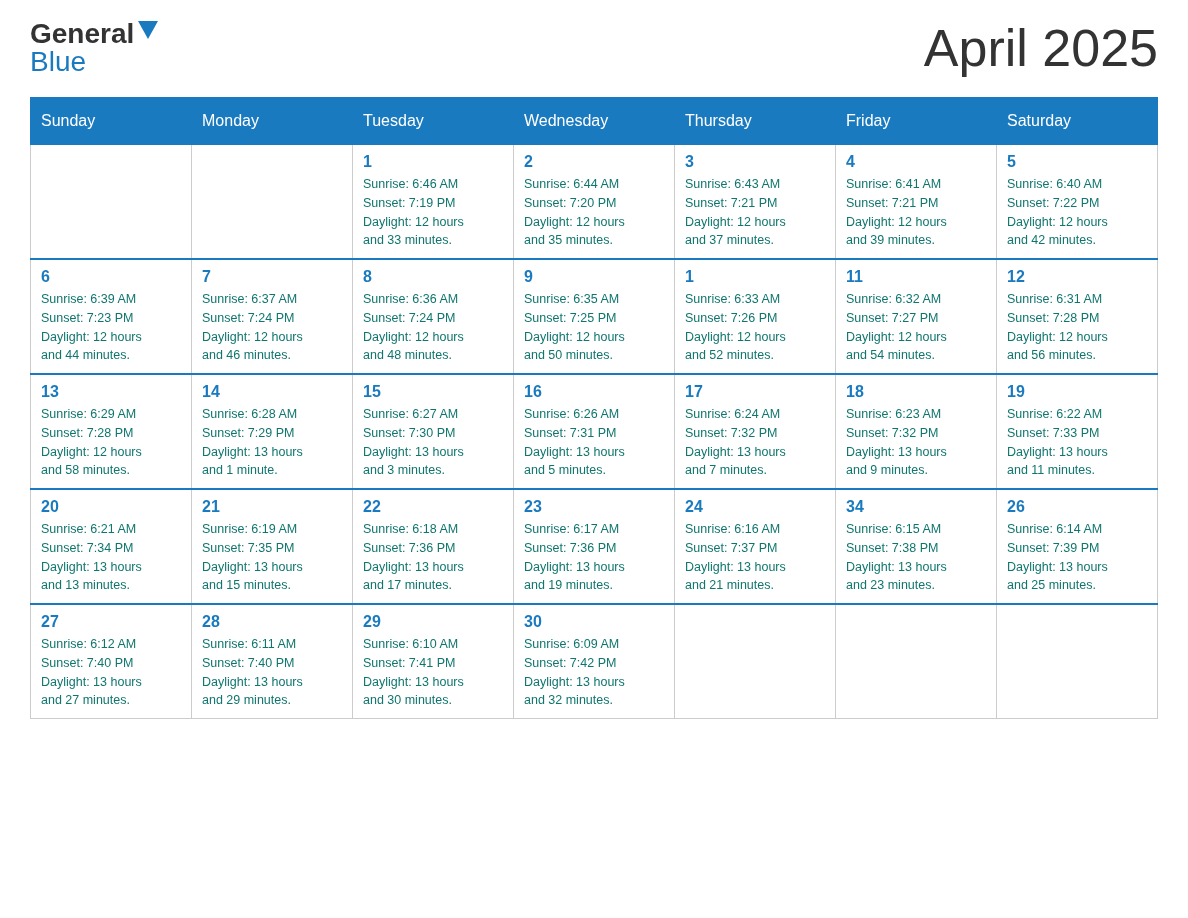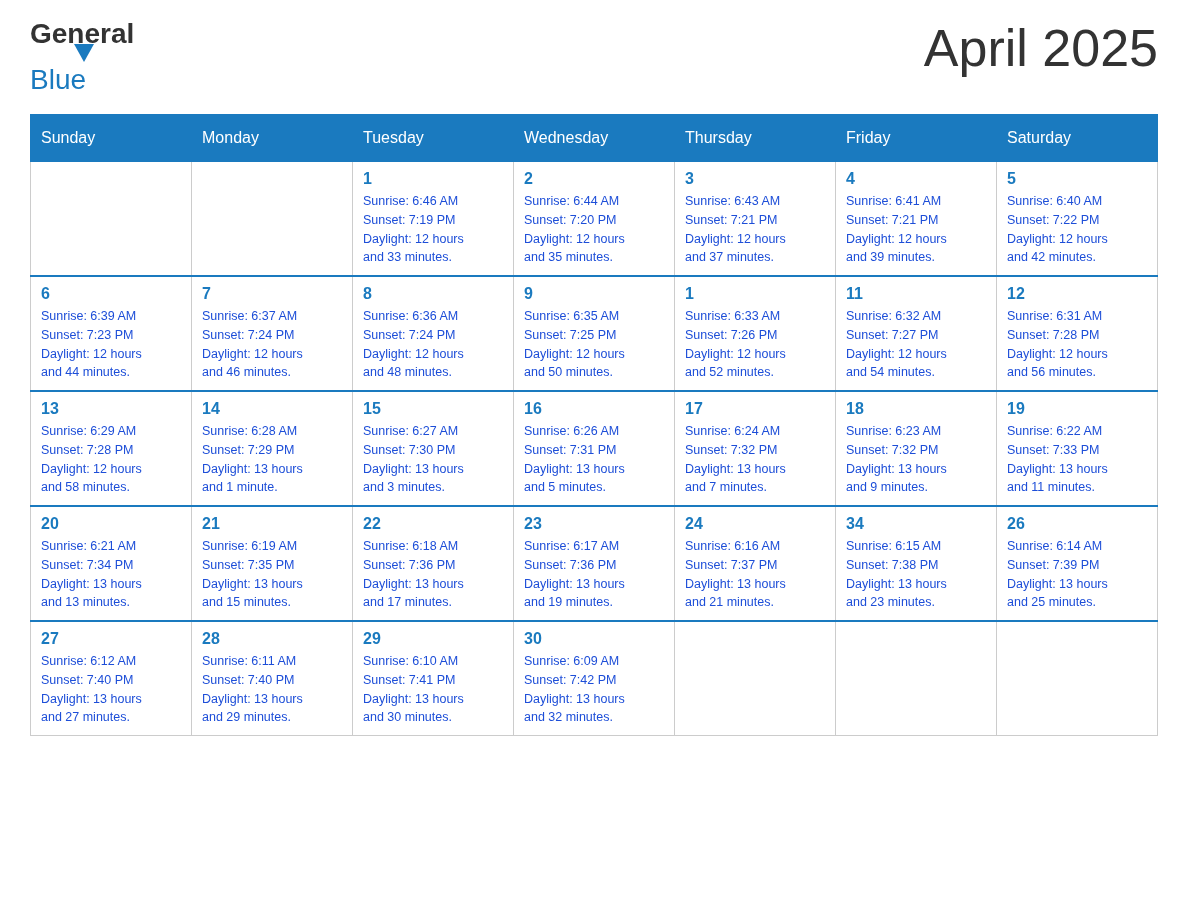--- a/index.html
+++ b/index.html
@@ -85,38 +85,38 @@
     .day-number {
       font-size: 16px;
       font-weight: bold;
       color: #1a7abf;
       display: block;
       margin-bottom: 4px;
     }
     .day-info {
       font-size: 12.5px;
       line-height: 1.5;
-      color: #1d4ed8;
+      color: #0f766e;
     }
     .calendar tr td {
       border-bottom: 2px solid #1a7abf;
     }
     .calendar tbody tr:last-child td {
       border-bottom: 1px solid #ccc;
     }
     .empty-cell {
       background: #fff;
     }
   </style>
 </head>
 <body>
 
 <div class="header">
   <div class="logo">
-    <div style="display:flex; align-items:center;flex-direction:column;">
+    <div style="display:flex; align-items:center;">
       <span class="logo-general">General</span>
       <span class="logo-triangle"></span>
     </div>
     <span class="logo-blue">Blue</span>
   </div>
   <div class="title-block">
     <h1>April 2025</h1>
   </div>
 </div>
 

